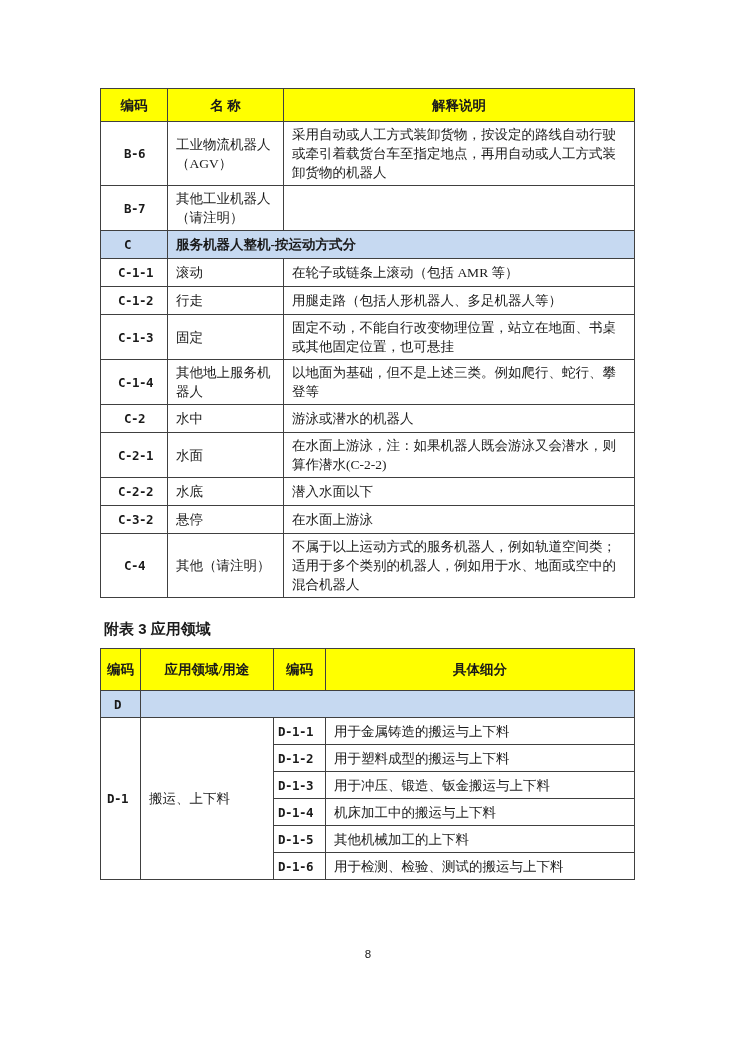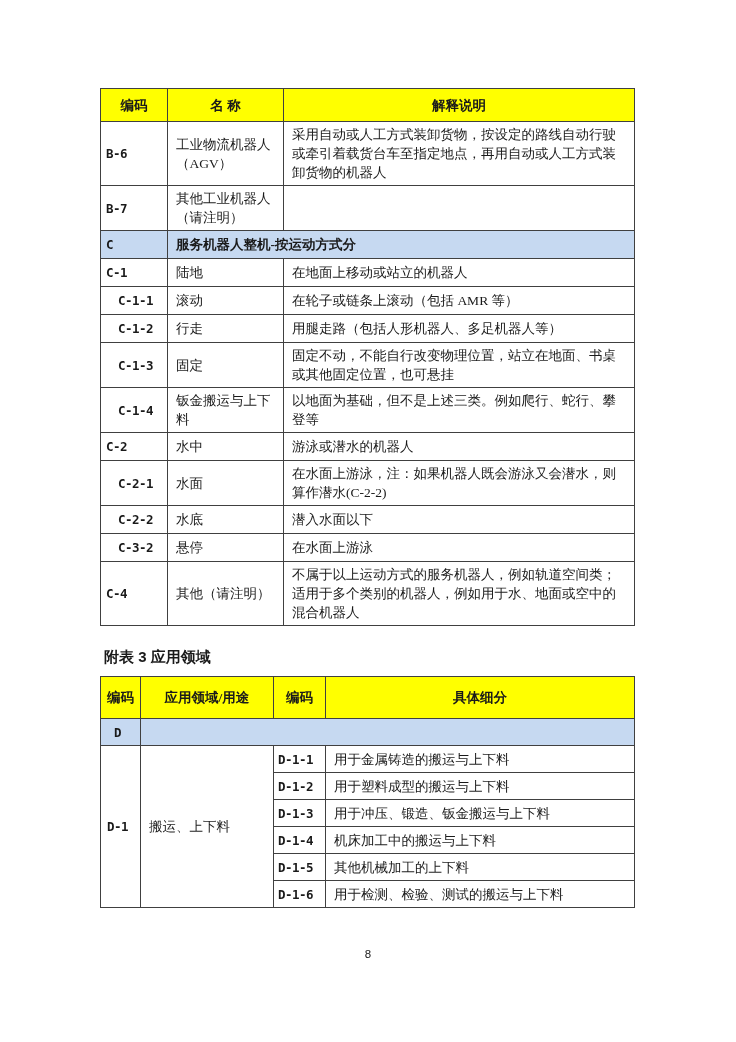--- a/index.html
+++ b/index.html
@@ -41,21 +41,21 @@
     height:33px;
     padding:5px 4px;
   }
   .t1 td{height:28px;}
   .t2 th{height:42px;}
   .t2 td{height:27px;}
   td.code{
     font-family:"DejaVu Sans Mono", monospace;
     font-weight:bold;
     font-size:12.5px;
-    padding-left:5px;
+    padding-left:23px;
     letter-spacing:-0.5px;
   }
   td.code.indent{padding-left:17px;}
   td.code.center{text-align:center;padding-left:2px;}
   td.code.sub{padding-left:4px;margin-top:40px;}
   tr.section td{background:var(--section-bg);}
   td.section-title{font-weight:bold;}
   .caption{
     font-family:"Liberation Sans", sans-serif;
     font-weight:600;
@@ -101,42 +101,37 @@
       <tr>
         <td class="code">B-7</td>
         <td>其他工业机器人（请注明）</td>
         <td></td>
       </tr>
       <tr class="section">
         <td class="code">C</td>
         <td colspan="2" class="section-title">服务机器人整机-按运动方式分</td>
       </tr>
       <tr>
-        <td class="code">C-1</td>
-        <td>陆地</td>
-        <td>在地面上移动或站立的机器人</td>
-      </tr>
-      <tr>
         <td class="code indent">C-1-1</td>
         <td>滚动</td>
         <td>在轮子或链条上滚动（包括 AMR 等）</td>
       </tr>
       <tr>
         <td class="code indent">C-1-2</td>
         <td>行走</td>
         <td>用腿走路（包括人形机器人、多足机器人等）</td>
       </tr>
       <tr>
         <td class="code indent">C-1-3</td>
         <td>固定</td>
         <td>固定不动，不能自行改变物理位置，站立在地面、书桌或其他固定位置，也可悬挂</td>
       </tr>
       <tr>
         <td class="code indent">C-1-4</td>
-        <td>钣金搬运与上下料</td>
+        <td>其他地上服务机器人</td>
         <td>以地面为基础，但不是上述三类。例如爬行、蛇行、攀登等</td>
       </tr>
       <tr>
         <td class="code">C-2</td>
         <td>水中</td>
         <td>游泳或潜水的机器人</td>
       </tr>
       <tr>
         <td class="code indent">C-2-1</td>
         <td>水面</td>

